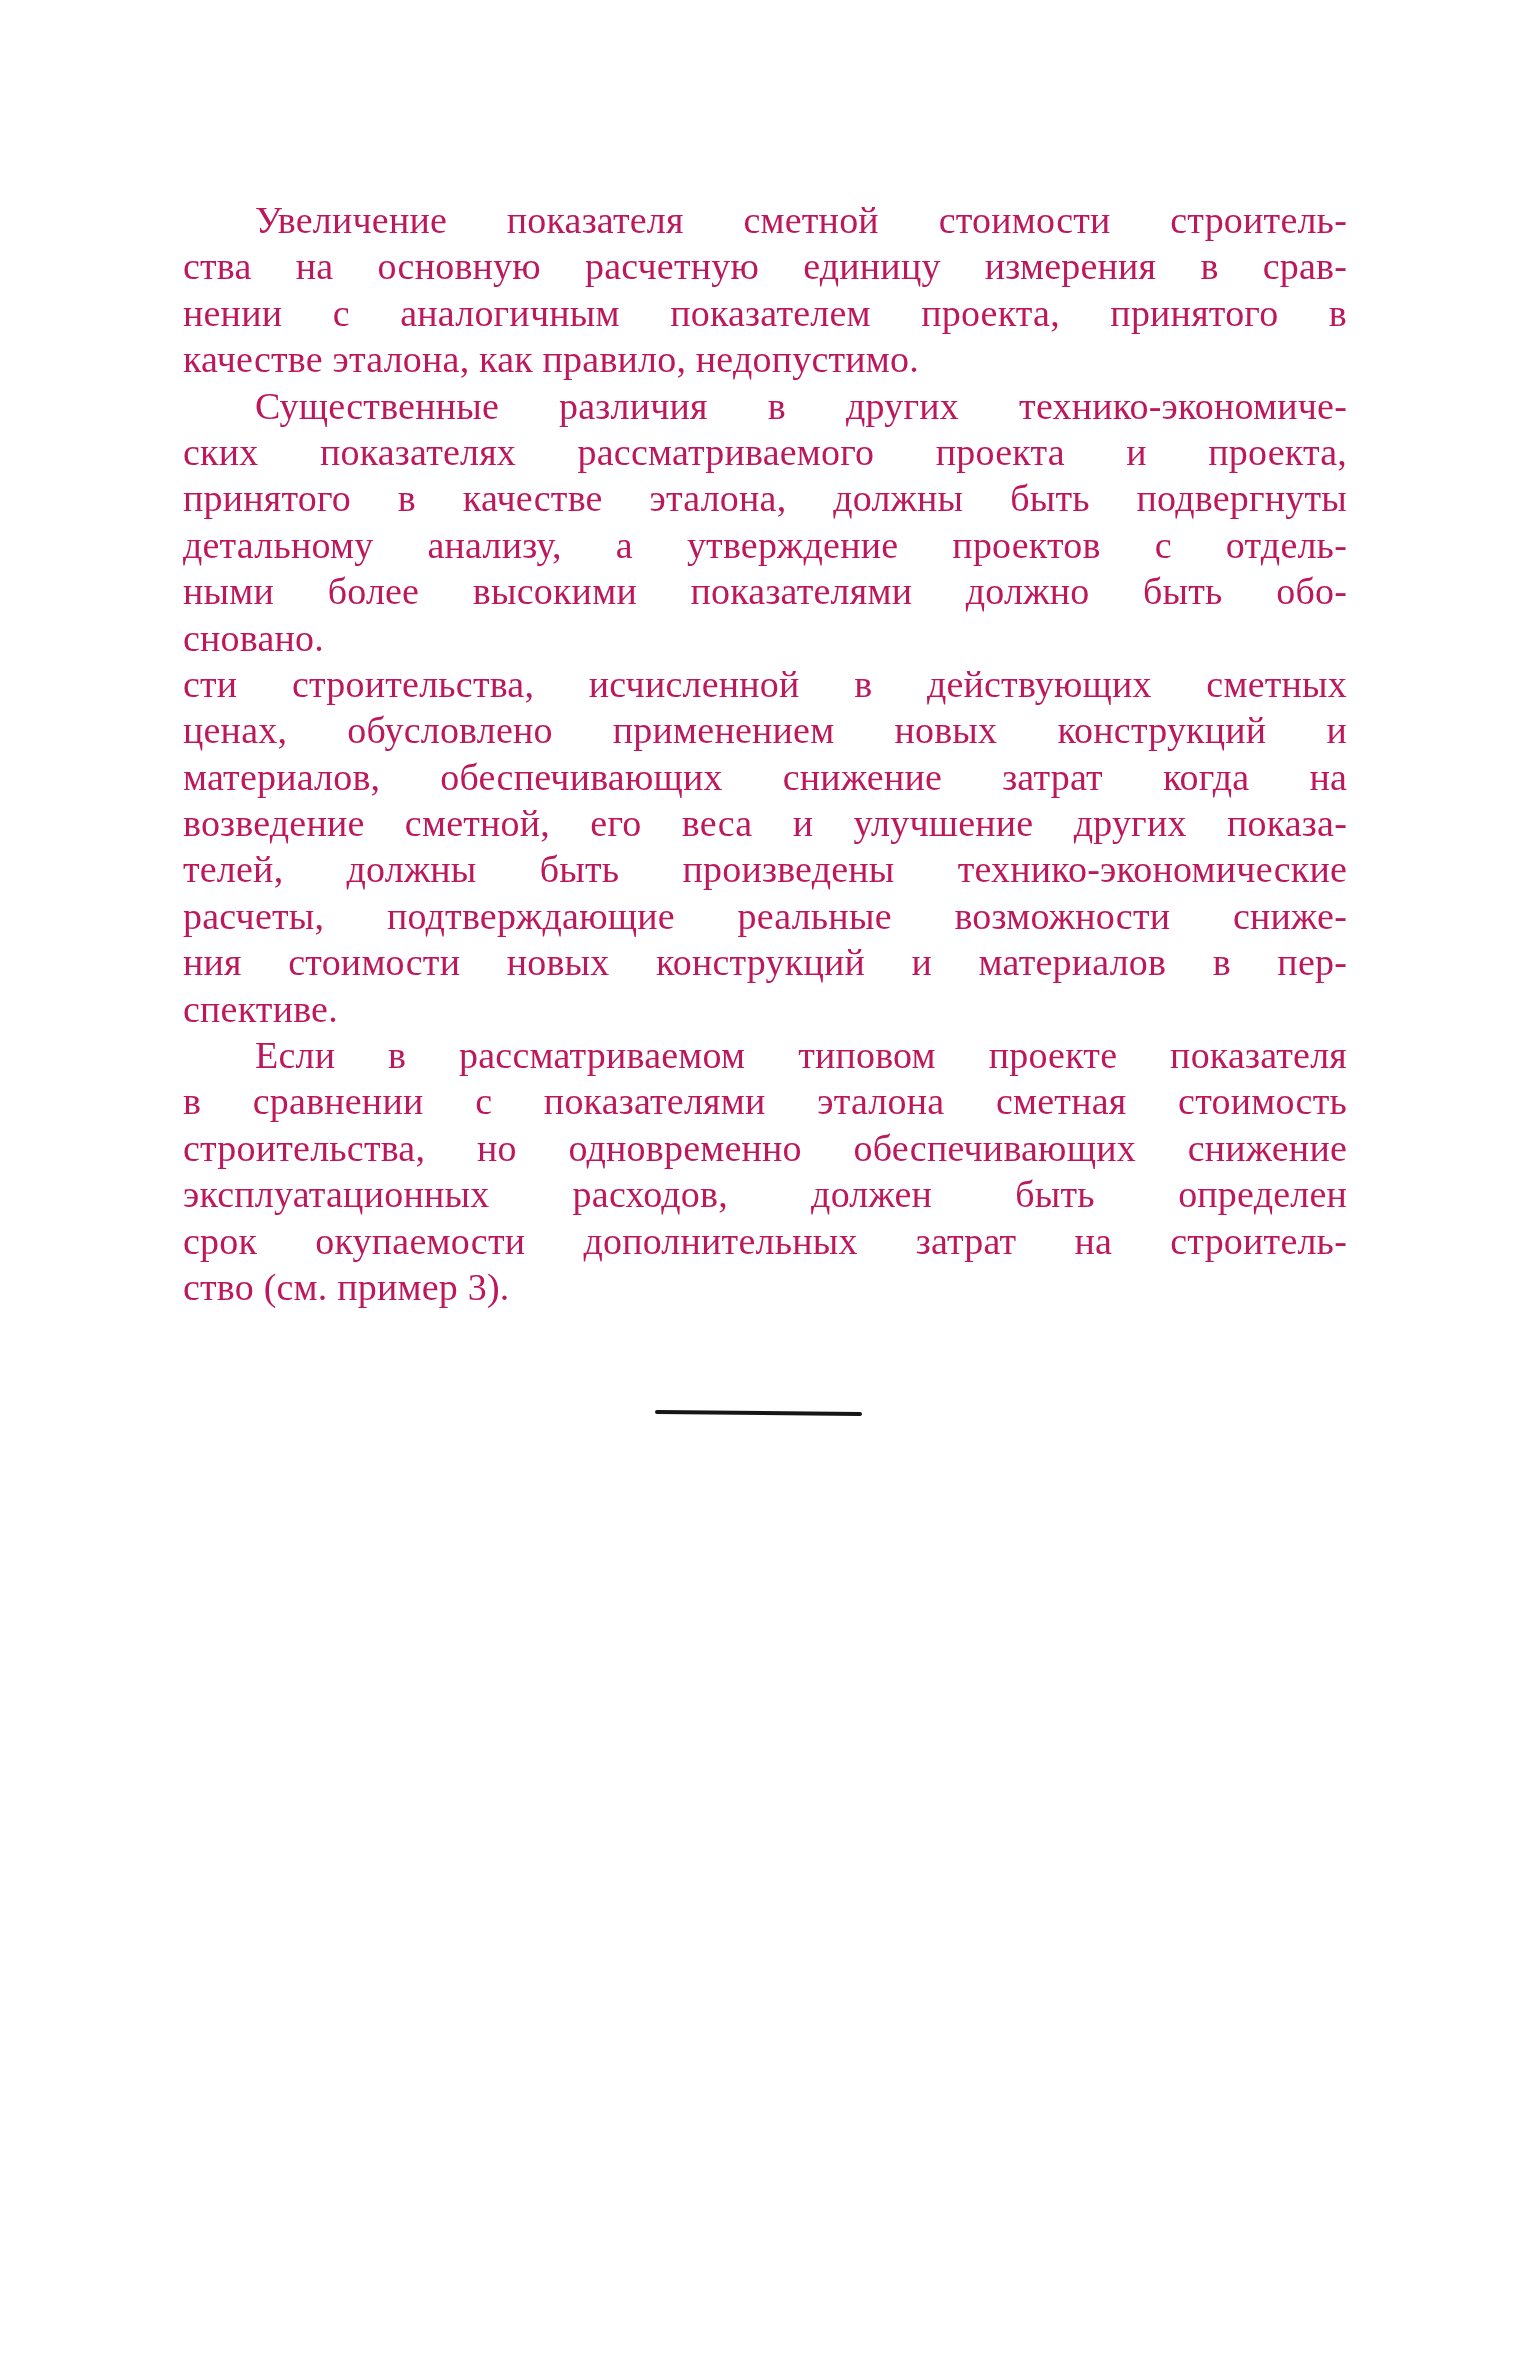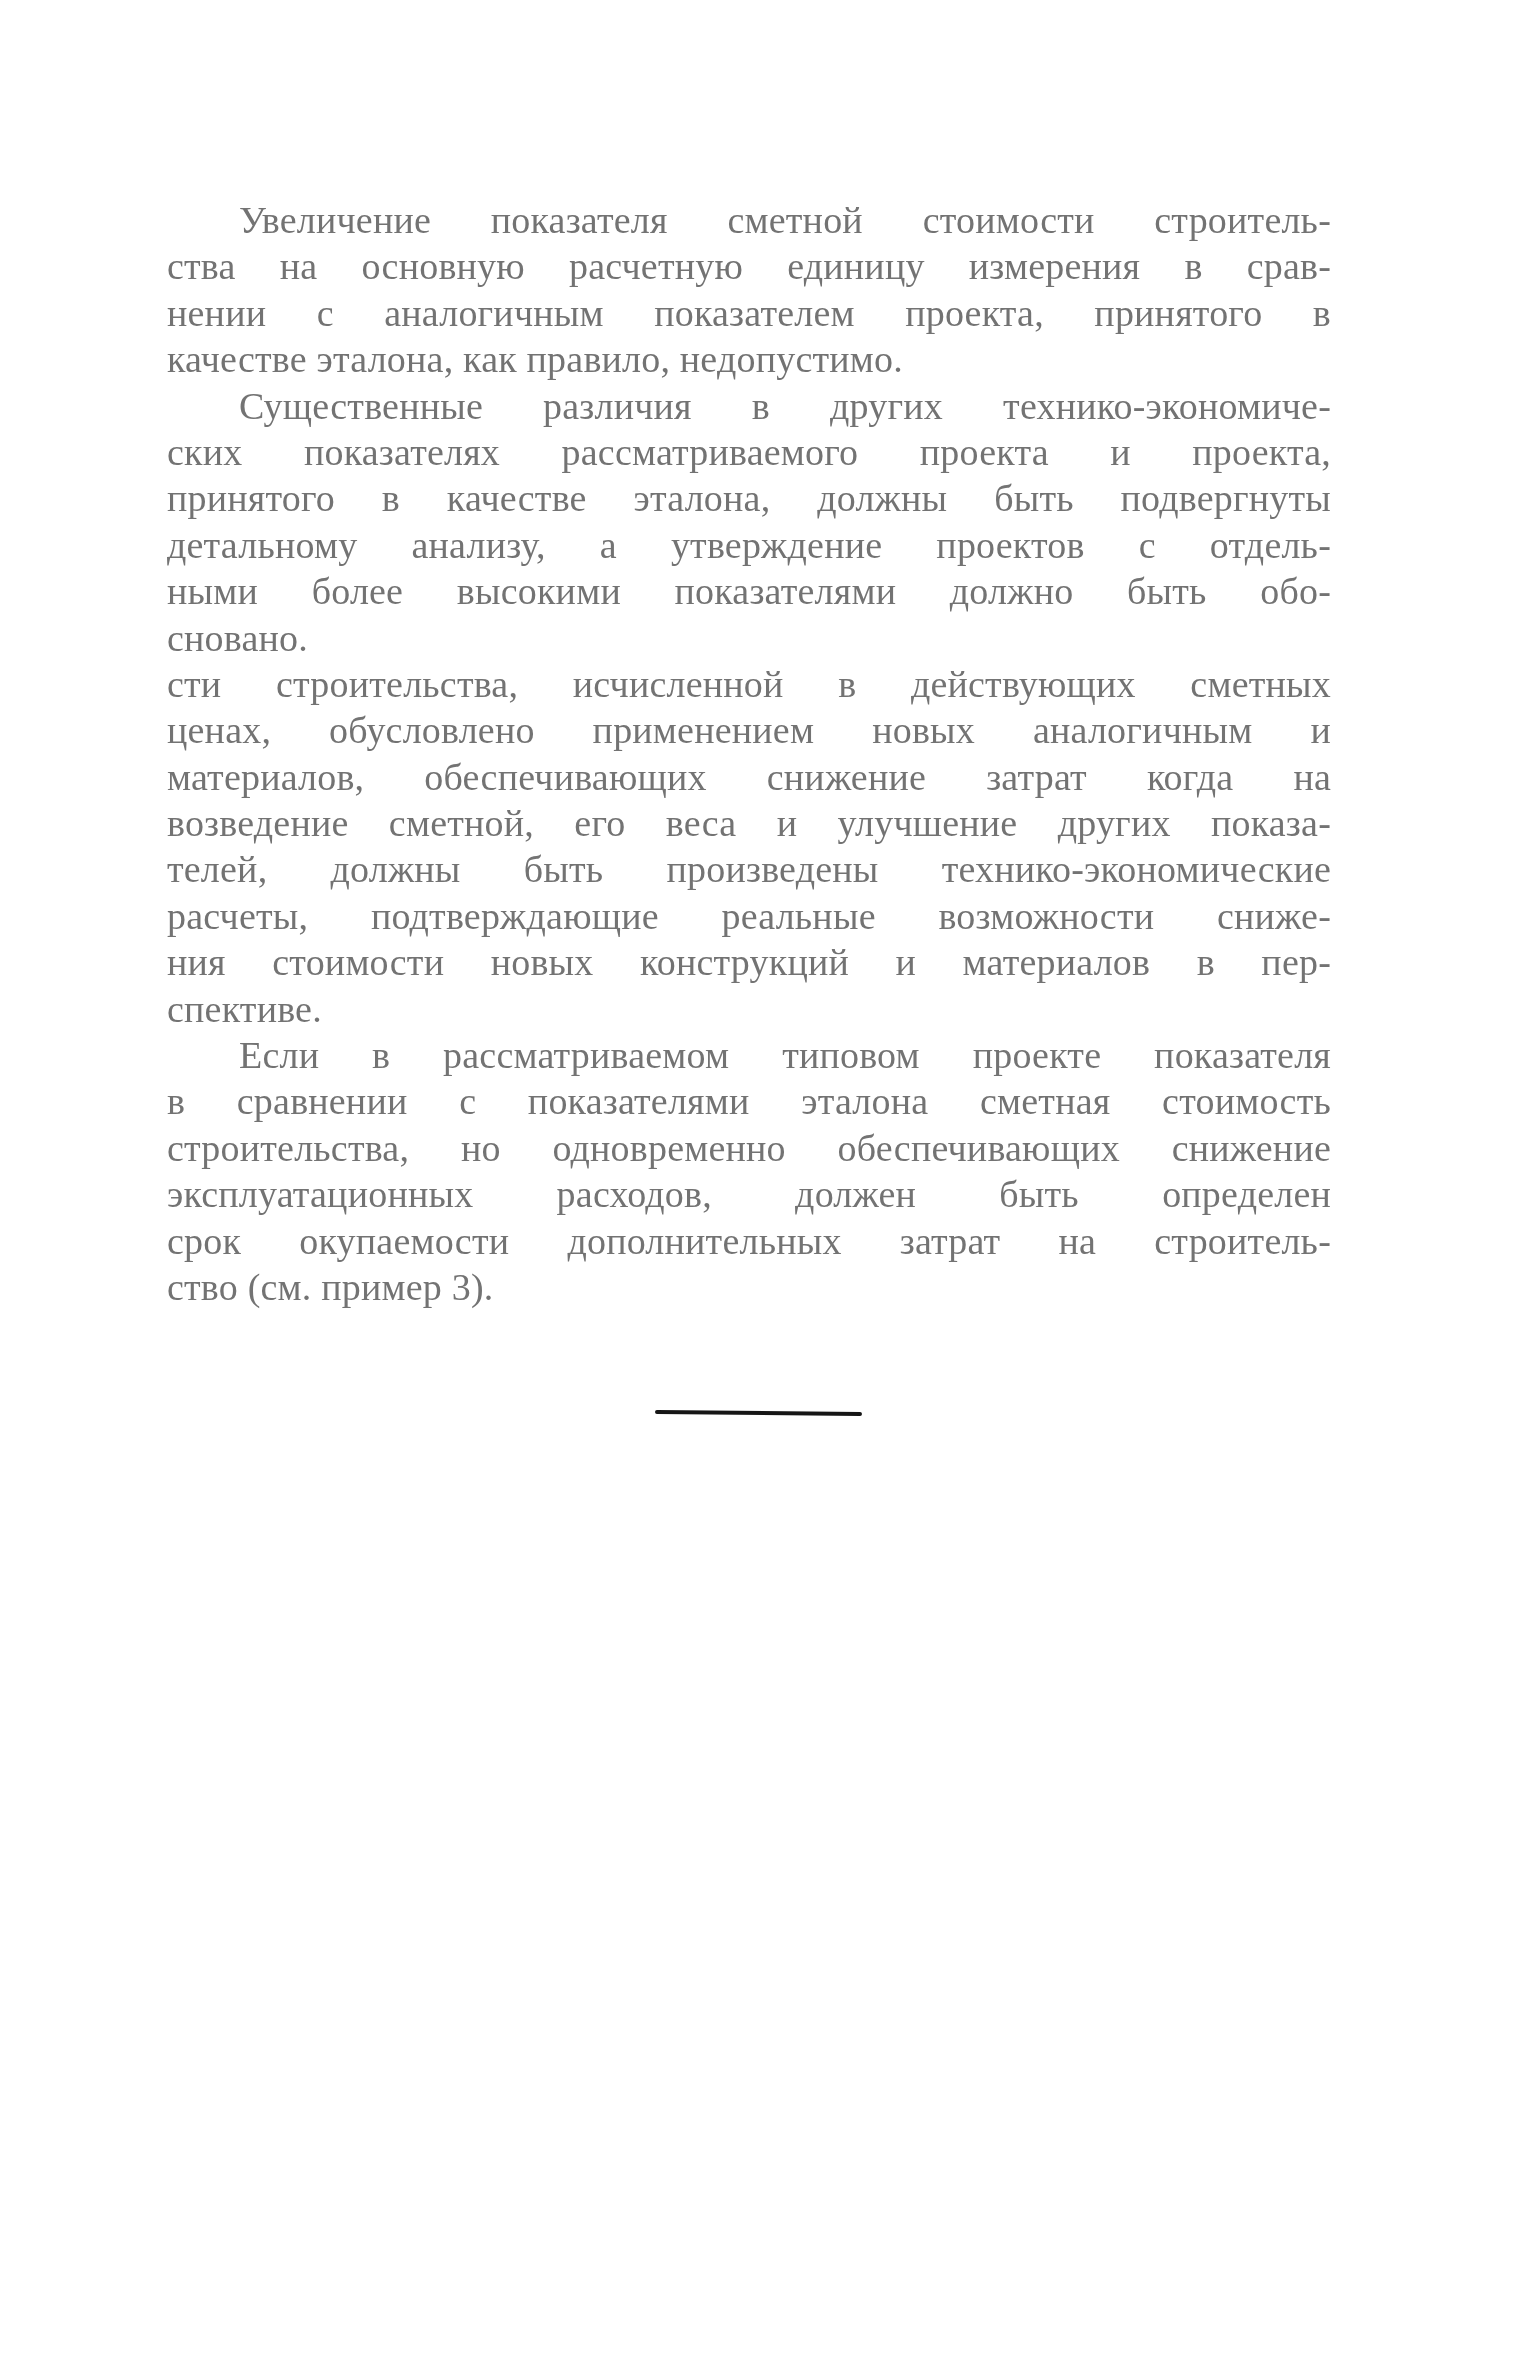--- a/index.html
+++ b/index.html
@@ -14,24 +14,24 @@
     overflow: hidden;
     font-family: "Liberation Serif", "DejaVu Serif", serif;
   }
   .page {
     position: absolute;
     inset: 0;
     background: #ffffff;
   }
   .text-block {
     position: absolute;
-    left: 167px;
+    left: 183px;
     top: 197px;
     width: 1164px;
-    color: #737373;
+    color: #be185d;
     font-size: 38px;
     line-height: 46.4px;
     letter-spacing: 0.2px;
   }
   .para {
     margin: 0;
     padding: 0;
   }
   .line {
     text-align: justify;
@@ -75,21 +75,21 @@
       <div class="line indent">Существенные различия в других технико-экономиче-</div>
       <div class="line">ских показателях рассматриваемого проекта и проекта,</div>
       <div class="line">принятого в качестве эталона, должны быть подвергнуты</div>
       <div class="line">детальному анализу, а утверждение проектов с отдель-</div>
       <div class="line">ными более высокими показателями должно быть обо-</div>
       <div class="line last">сновано.</div>
     </div>
 
     <div class="para">
       <div class="line">сти строительства, исчисленной в действующих сметных</div>
-      <div class="line">ценах, обусловлено применением новых аналогичным и</div>
+      <div class="line">ценах, обусловлено применением новых конструкций и</div>
       <div class="line">материалов, обеспечивающих снижение затрат когда на</div>
       <div class="line">возведение сметной, его веса и улучшение других показа-</div>
       <div class="line">телей, должны быть произведены технико-экономические</div>
       <div class="line">расчеты, подтверждающие реальные возможности сниже-</div>
       <div class="line">ния стоимости новых конструкций и материалов в пер-</div>
       <div class="line last">спективе.</div>
     </div>
 
     <div class="para">
       <div class="line indent">Если в рассматриваемом типовом проекте показателя</div>

